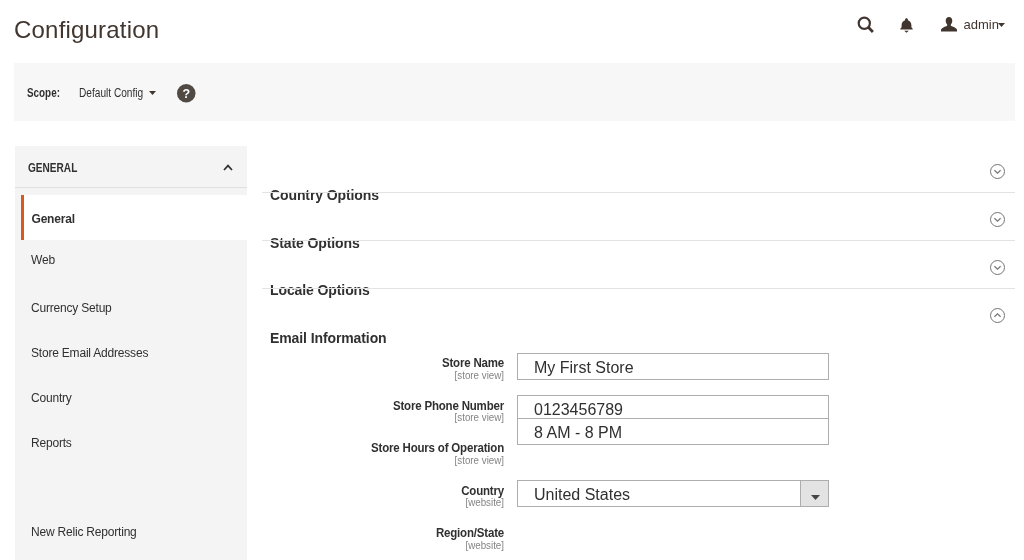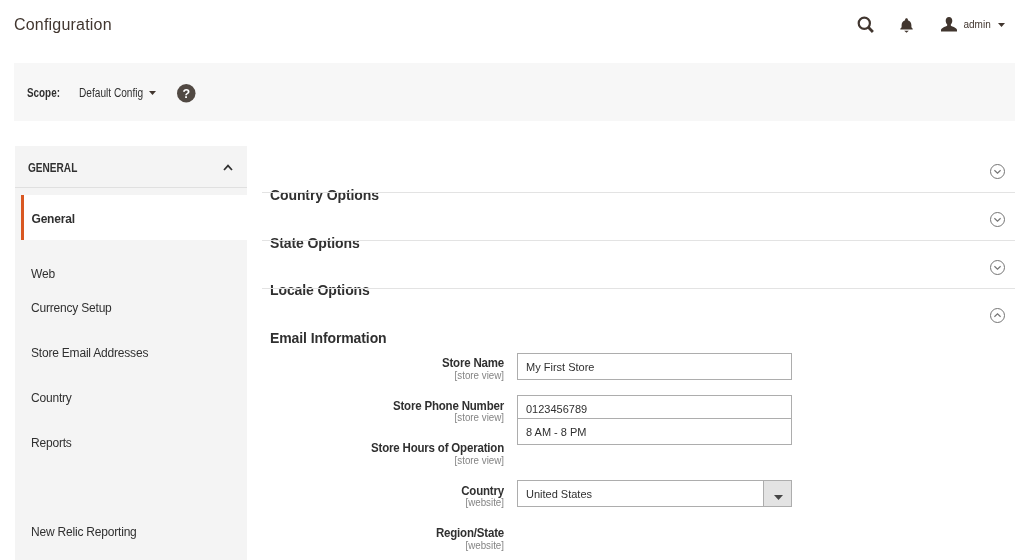--- a/index.html
+++ b/index.html
@@ -2,37 +2,37 @@
 <html><head>
 <meta charset="utf-8">
 <style>
   * { margin:0; padding:0; box-sizing:border-box; }
   html,body { width:1024px; height:560px; background:#fff; overflow:hidden;
     font-family:"Liberation Sans", sans-serif; }
   svg { display:block; }
   .abs { position:absolute; }
   #page { position:relative; width:1024px; height:560px; }
 
-  #title { left:14px; top:16px; font-size:16px; color:#41362f; letter-spacing:0.2px; }
+  #title { left:14px; top:16px; font-size:24px; color:#41362f; letter-spacing:0.2px; }
 
   #scopebar { left:14px; top:63px; width:1001px; height:58px; background:#f7f7f7; }
   #scopelbl { left:27px; top:85.5px; font-size:13px; font-weight:bold; color:#303030;
     line-height:13px; transform:scaleX(0.76); transform-origin:0 0; }
   #scopeval { left:78.5px; top:86.8px; font-size:12.5px; color:#303030; line-height:13px; transform:scaleX(0.81); transform-origin:0 0; }
   #scopecaret { left:148.5px; top:91.4px; }
   #helpicon { left:177px; top:84px; }
 
   #savebtn { left:904.5px; top:75px; width:98px; height:35px; background:#d95822;
      color:#fff; font-size:12.5px; font-weight:bold; text-align:center; line-height:35px; letter-spacing:0.3px; }
 
   
   #icon-search { left:856px; top:15px; }
   #icon-bell { left:899.5px; top:18px; }
   #icon-user { left:941px; top:17px; }
-  #admintxt { left:963.5px; top:19px; font-size:10px; color:#41362f; line-height:11px; }
+  #admintxt { left:963.5px; top:19px; font-size:13px; color:#41362f; line-height:11px; }
   #admincaret { left:997.5px; top:23.4px; }
 
   
   #sidebar { left:15px; top:145.5px; width:232px; height:414.5px; background:#f4f4f4; }
   #sbheader { left:15px; top:145.5px; width:232px; height:42px; border-bottom:1px solid #e0e0e0; }
   #sbtitle { left:27.8px; top:162.2px; font-size:12px; font-weight:bold; color:#303030;
     line-height:12px; transform:scaleX(0.84); transform-origin:0 0; }
   #sbchev { left:222.5px; top:164.4px; }
   .sbitem { left:15px; width:232px; height:44.75px; font-size:12px; color:#303030;
     line-height:48.75px; padding-left:16px; letter-spacing:-0.2px; }
@@ -42,22 +42,22 @@
 
   
   .sectitle { font-size:14px; font-weight:bold; color:#303030; line-height:16px; letter-spacing:-0.1px;margin-top:23px; }
   .sep { left:262px; width:753px; height:1px; background:#e3e3e3; }
   .chevcircle { left:990px; }
 
   
   .flabel { width:250px; text-align:right; font-size:12.5px; font-weight:bold; color:#303030;
     line-height:13px; letter-spacing:-0.2px; transform:scaleX(0.92); transform-origin:100% 0; }
   .fscope { width:250px; text-align:right; font-size:10.5px; color:#848484; line-height:11px; transform:scaleX(0.93); transform-origin:100% 0; }
-  .finput { left:517px; width:275px; height:27px; border:1px solid #adadad; background:#fff;
-    font-size:11px; color:#303030; padding-left:8px; line-height:27.5px; }
+  .finput { left:517px; width:312px; height:27px; border:1px solid #adadad; background:#fff;
+    font-size:16px; color:#303030; padding-left:16px; line-height:27.5px; }
   .selbtn { position:absolute; right:0; top:0; width:28px; height:25px; background:#e3e3e3;
     border-left:1px solid #adadad; }
   .selbtn svg { position:absolute; left:9.5px; top:13.5px; }
 </style>
 </head>
 <body>
 <div id="page">
   <div id="title" class="abs">Configuration</div>
 
   <div id="icon-search" class="abs">
@@ -101,21 +101,21 @@
 
   <div id="sidebar" class="abs"></div>
   <div id="sbheader" class="abs"></div>
   <div id="sbtitle" class="abs">GENERAL</div>
   <div id="sbchev" class="abs">
       <svg width="10" height="7" viewBox="0 0 10 7">
         <path d="M1 6 L5 1.6 L9 6" fill="none" stroke="#303030" stroke-width="1.7"></path>
       </svg>
     </div>
   <div id="sb-active" class="abs">General</div>
-  <div class="abs sbitem" style="top:250px;">Web</div>
+  <div class="abs sbitem" style="top:236px;">Web</div>
   <div class="abs sbitem" style="top:284.35px;">Currency Setup</div>
   <div class="abs sbitem" style="top:329.1px;">Store Email Addresses</div>
   <div class="abs sbitem" style="top:373.85px;">Country</div>
   <div class="abs sbitem" style="top:418.6px;">Reports</div>
   <div class="abs sbitem" style="top:508.1px;">New Relic Reporting</div>
 
   <div class="abs sectitle" style="left:270px; top:164.4px;">Country Options</div>
   <div class="abs sep" style="top:191.5px;"></div>
   <div class="abs sectitle" style="left:270px; top:211.9px;">State Options</div>
   <div class="abs sep" style="top:239.5px;"></div>

